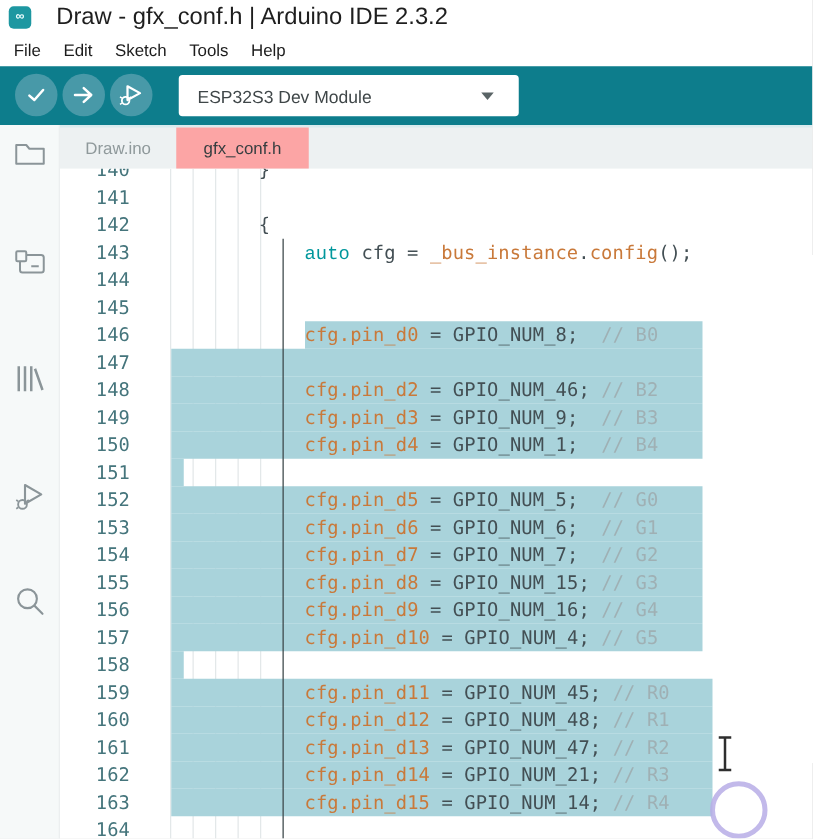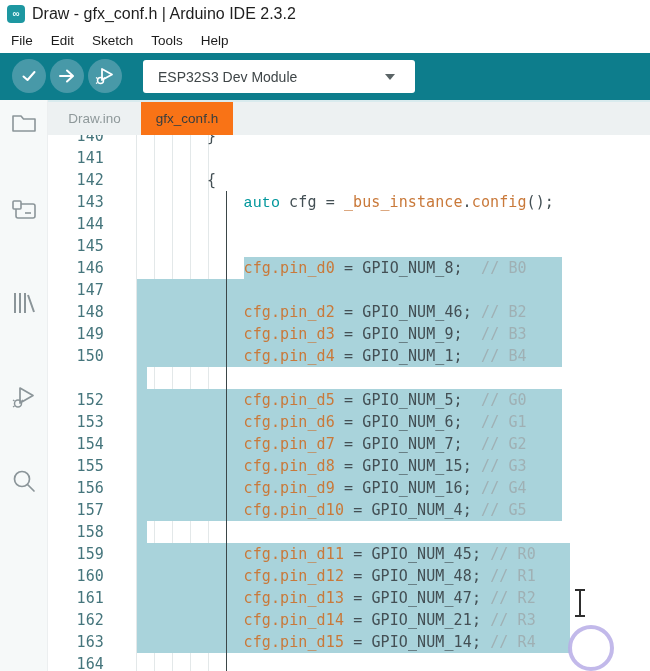--- a/index.html
+++ b/index.html
@@ -4,41 +4,41 @@
 <style>
   html,body{margin:0;padding:0;background:#ddd;}
   .window{
     position:relative;width:650px;height:671px;background:#fff;overflow:hidden;
     font-family:"Liberation Sans",sans-serif;
   }
   
   .titlebar{position:absolute;left:0;top:0;width:650px;height:27px;display:flex;align-items:center;background:#fff;}
   .appicon{width:18px;height:18px;border-radius:4px;background:#1d97a1;margin-left:7px;
     display:flex;align-items:center;justify-content:center;color:#eafcfd;font-size:10px;font-weight:bold;}
-  .apptitle{margin-left:7px;font-size:16px;color:#1e1e1e;}
+  .apptitle{margin-left:20px;font-size:19px;color:#1e1e1e;}
   
   .menubar{position:absolute;left:0;top:27px;width:638px;height:26px;display:flex;align-items:center;padding-left:2px;box-sizing:border-box;background:#fff;}
   .menuitem{font-size:13.5px;color:#1c1c1c;padding:0 9px;cursor:default;}
   
   .toolbar{position:absolute;left:0;top:53px;width:650px;height:47px;background:#0d7d8c;}
   .tbtn{position:absolute;top:6px;width:34px;height:34px;border-radius:50%;background:#4899a8;display:flex;align-items:center;justify-content:center;}
   .tbtn svg{display:block;}
   .boardsel{position:absolute;left:143px;top:7px;width:272px;height:33px;background:#fff;border-radius:3px;
     display:flex;align-items:center;box-sizing:border-box;padding-left:15px;}
   .boardsel .blabel{font-size:14px;color:#3f4648;flex:1;}
   .caret{width:0;height:0;border-left:5px solid transparent;border-right:5px solid transparent;border-top:6px solid #5a6466;margin-right:20px;}
   
   .body{position:absolute;left:0;top:100px;width:650px;height:571px;display:flex;}
   .sidebar{position:relative;width:47px;background:#f6f9f9;border-right:1px solid #eceff0;flex:none;}
   .sicon{position:absolute;left:9px;width:30px;height:30px;display:flex;align-items:center;justify-content:center;}
   .main{position:relative;flex:1;display:flex;flex-direction:column;min-width:0;}
   .tabbar{position:relative;height:35px;background:#edf1f2;border-top:2px solid #d9ebee;box-sizing:border-box;flex:none;display:flex;}
   .tab{height:100%;display:flex;align-items:center;justify-content:center;font-size:13.5px;}
   .tab.inactive{width:93px;color:#8f999b;}
-  .tab.active{width:92px;background:#f97316;color:#373e40;}
+  .tab.active{width:106px;background:#fca5a5;color:#373e40;}
   
   .editor{position:relative;flex:1;background:#fff;overflow:hidden;
     font-family:"DejaVu Sans Mono","Liberation Mono",monospace;font-size:15px;letter-spacing:.1px;}
   .guide{position:absolute;width:1px;background:#e3e8e9;top:0;height:536px;}
   .guide.dark{background:#3b4648;top:56px;height:480px;z-index:3;}
   .selrect{position:absolute;height:22px;background:#a9d3db;z-index:1;}
   .line{position:absolute;left:0;width:100%;height:22px;line-height:22px;white-space:pre;z-index:2;}
   .lnum{position:absolute;left:0;top:0;width:56px;text-align:right;color:#45757c;}
   .ltext{position:absolute;left:86px;top:0;}
   .tok-keyword{color:#00979c;font-family:Liberation Mono, monospace;}
@@ -153,20 +153,21 @@
           <div class="line" style="top: 122px;"><span class="lnum">146</span><span class="ltext"><span class="tok-code">            </span><span class="tok-member">cfg.pin_d0</span><span class="tok-code"> = </span><span class="tok-code">GPIO_NUM_8;</span><span class="tok-code">  </span><span class="tok-comment">// B0</span></span></div>
           <div class="selrect" style="top: 144px; left: 89px; width: 425px;"></div>
           <div class="line" style="top: 144px;"><span class="lnum">147</span></div>
           <div class="selrect" style="top: 166px; left: 89px; width: 425px;"></div>
           <div class="line" style="top: 166px;"><span class="lnum">148</span><span class="ltext"><span class="tok-code">            </span><span class="tok-member">cfg.pin_d2</span><span class="tok-code"> = </span><span class="tok-code">GPIO_NUM_46;</span><span class="tok-code"> </span><span class="tok-comment">// B2</span></span></div>
           <div class="selrect" style="top: 188px; left: 89px; width: 425px;"></div>
           <div class="line" style="top: 188px;"><span class="lnum">149</span><span class="ltext"><span class="tok-code">            </span><span class="tok-member">cfg.pin_d3</span><span class="tok-code"> = </span><span class="tok-code">GPIO_NUM_9;</span><span class="tok-code">  </span><span class="tok-comment">// B3</span></span></div>
           <div class="selrect" style="top: 210px; left: 89px; width: 425px;"></div>
           <div class="line" style="top: 210px;"><span class="lnum">150</span><span class="ltext"><span class="tok-code">            </span><span class="tok-member">cfg.pin_d4</span><span class="tok-code"> = </span><span class="tok-code">GPIO_NUM_1;</span><span class="tok-code">  </span><span class="tok-comment">// B4</span></span></div>
           <div class="selrect" style="top: 232px; left: 89px; width: 10px;"></div>
+          <div class="line" style="top: 232px;"><span class="lnum">151</span><span class="ltext"></span></div>
           <div class="selrect" style="top: 254px; left: 89px; width: 425px;"></div>
           <div class="line" style="top: 254px;"><span class="lnum">152</span><span class="ltext"><span class="tok-code">            </span><span class="tok-member">cfg.pin_d5</span><span class="tok-code"> = </span><span class="tok-code">GPIO_NUM_5;</span><span class="tok-code">  </span><span class="tok-comment">// G0</span></span></div>
           <div class="selrect" style="top: 276px; left: 89px; width: 425px;"></div>
           <div class="line" style="top: 276px;"><span class="lnum">153</span><span class="ltext"><span class="tok-code">            </span><span class="tok-member">cfg.pin_d6</span><span class="tok-code"> = </span><span class="tok-code">GPIO_NUM_6;</span><span class="tok-code">  </span><span class="tok-comment">// G1</span></span></div>
           <div class="selrect" style="top: 298px; left: 89px; width: 425px;"></div>
           <div class="line" style="top: 298px;"><span class="lnum">154</span><span class="ltext"><span class="tok-code">            </span><span class="tok-member">cfg.pin_d7</span><span class="tok-code"> = </span><span class="tok-code">GPIO_NUM_7;</span><span class="tok-code">  </span><span class="tok-comment">// G2</span></span></div>
           <div class="selrect" style="top: 320px; left: 89px; width: 425px;"></div>
           <div class="line" style="top: 320px;"><span class="lnum">155</span><span class="ltext"><span class="tok-code">            </span><span class="tok-member">cfg.pin_d8</span><span class="tok-code"> = </span><span class="tok-code">GPIO_NUM_15;</span><span class="tok-code"> </span><span class="tok-comment">// G3</span></span></div>
           <div class="selrect" style="top: 342px; left: 89px; width: 425px;"></div>
           <div class="line" style="top: 342px;"><span class="lnum">156</span><span class="ltext"><span class="tok-code">            </span><span class="tok-member">cfg.pin_d9</span><span class="tok-code"> = </span><span class="tok-code">GPIO_NUM_16;</span><span class="tok-code"> </span><span class="tok-comment">// G4</span></span></div>

